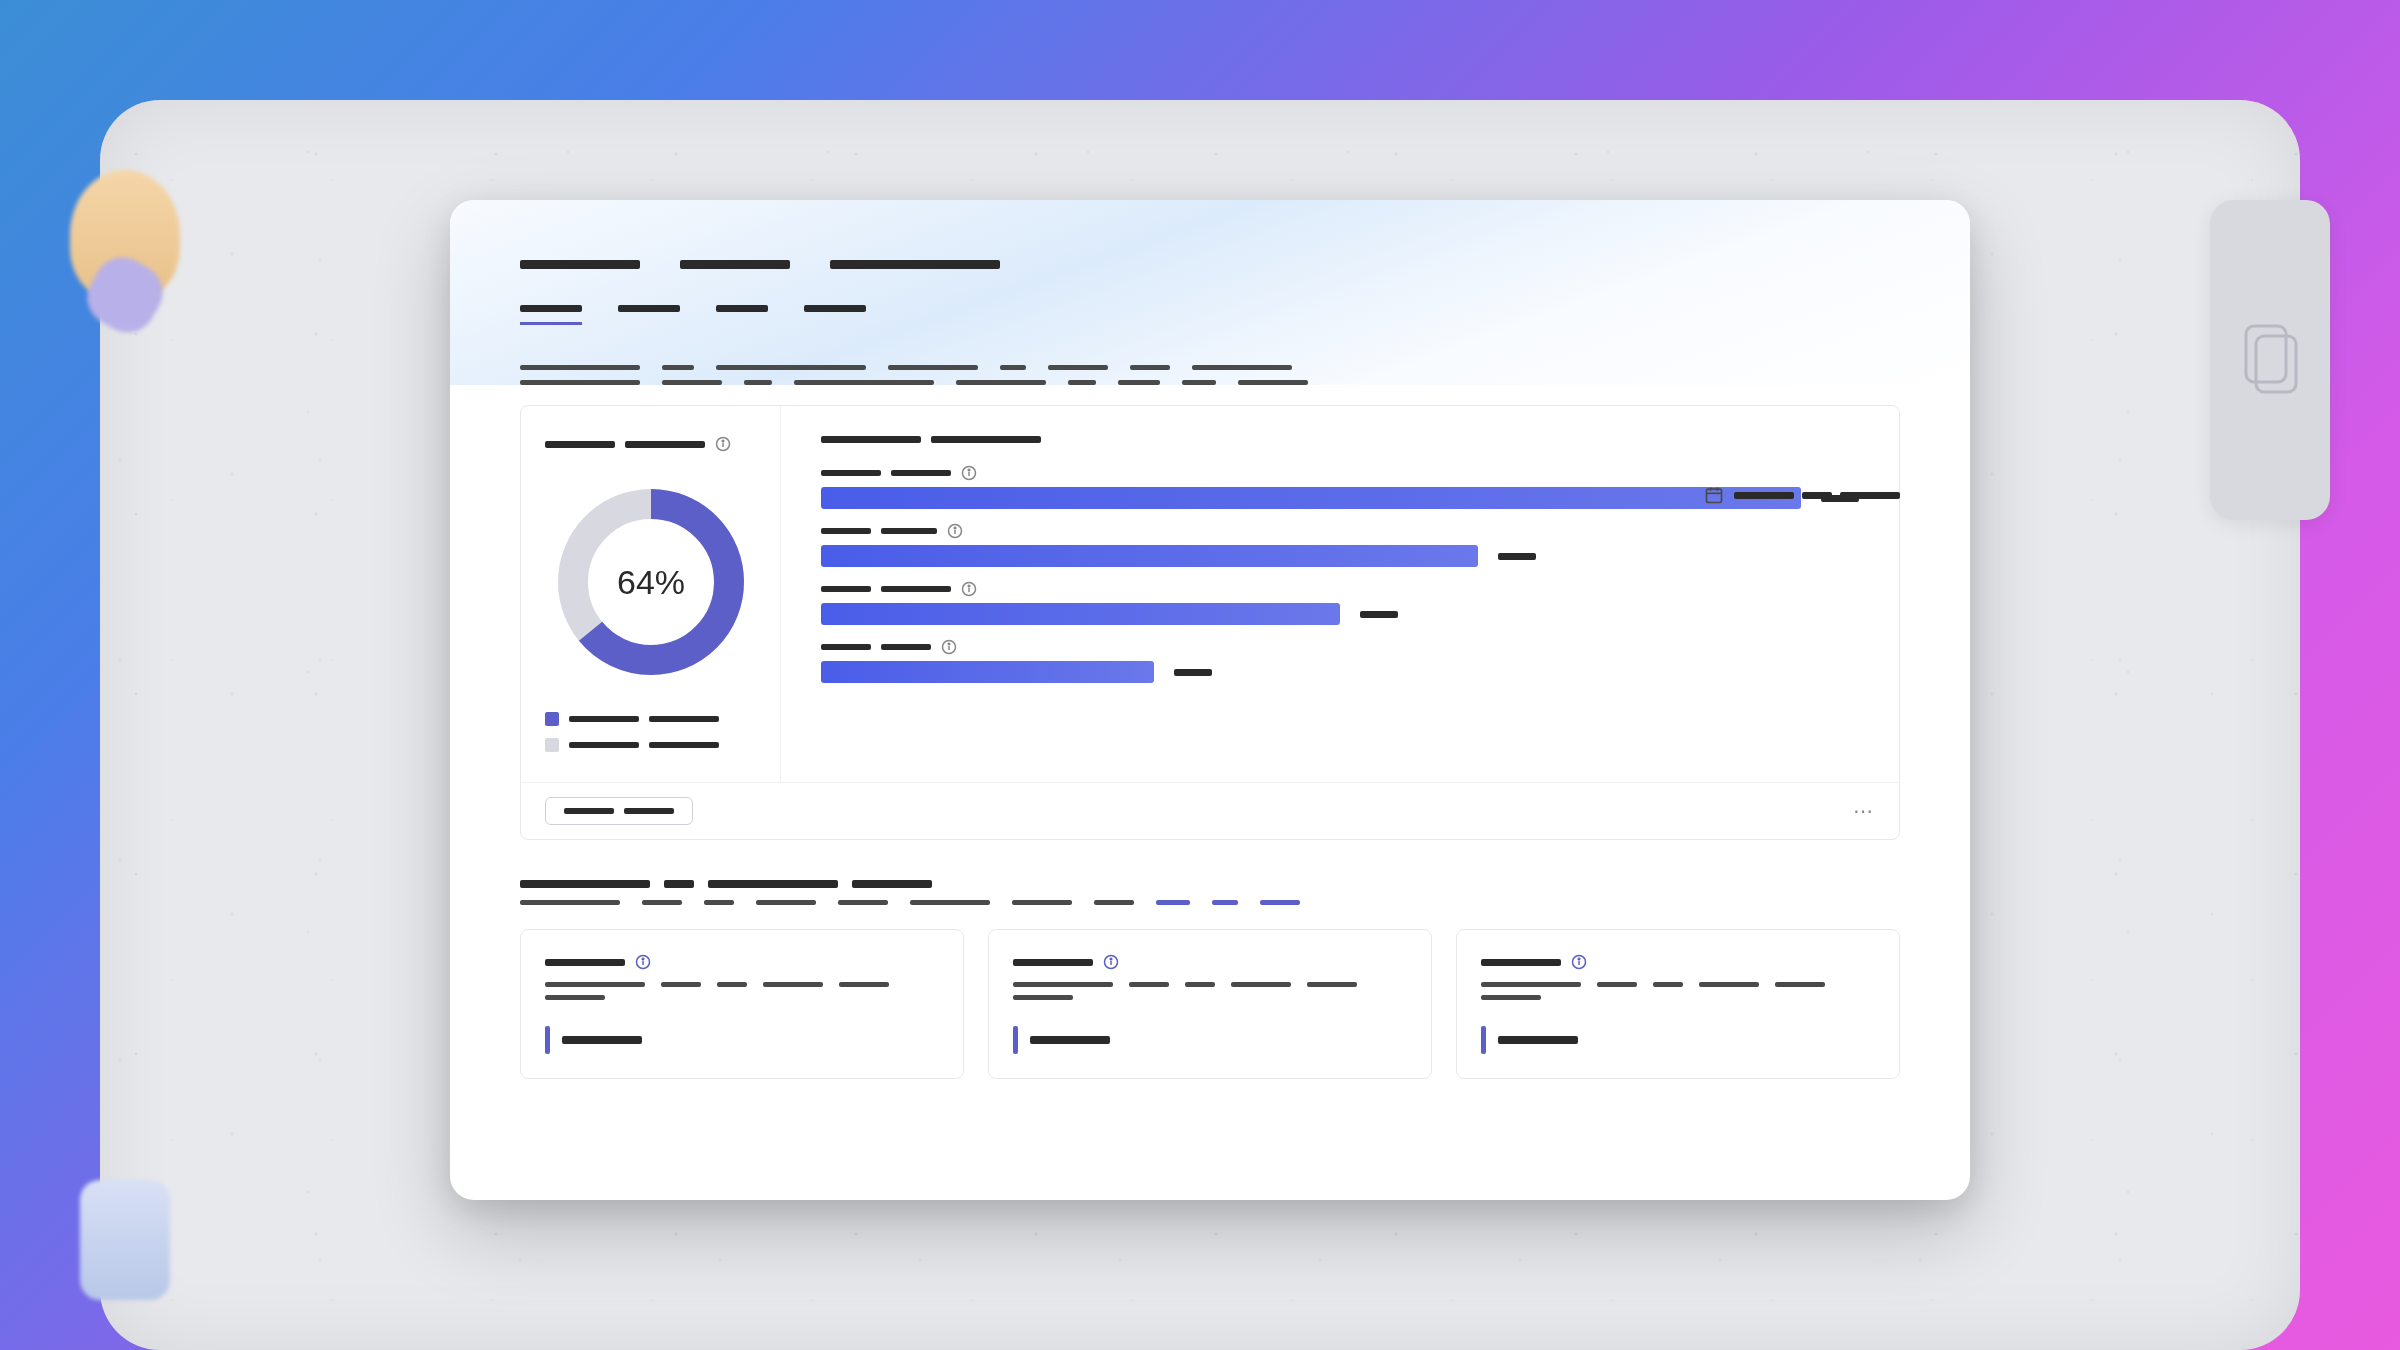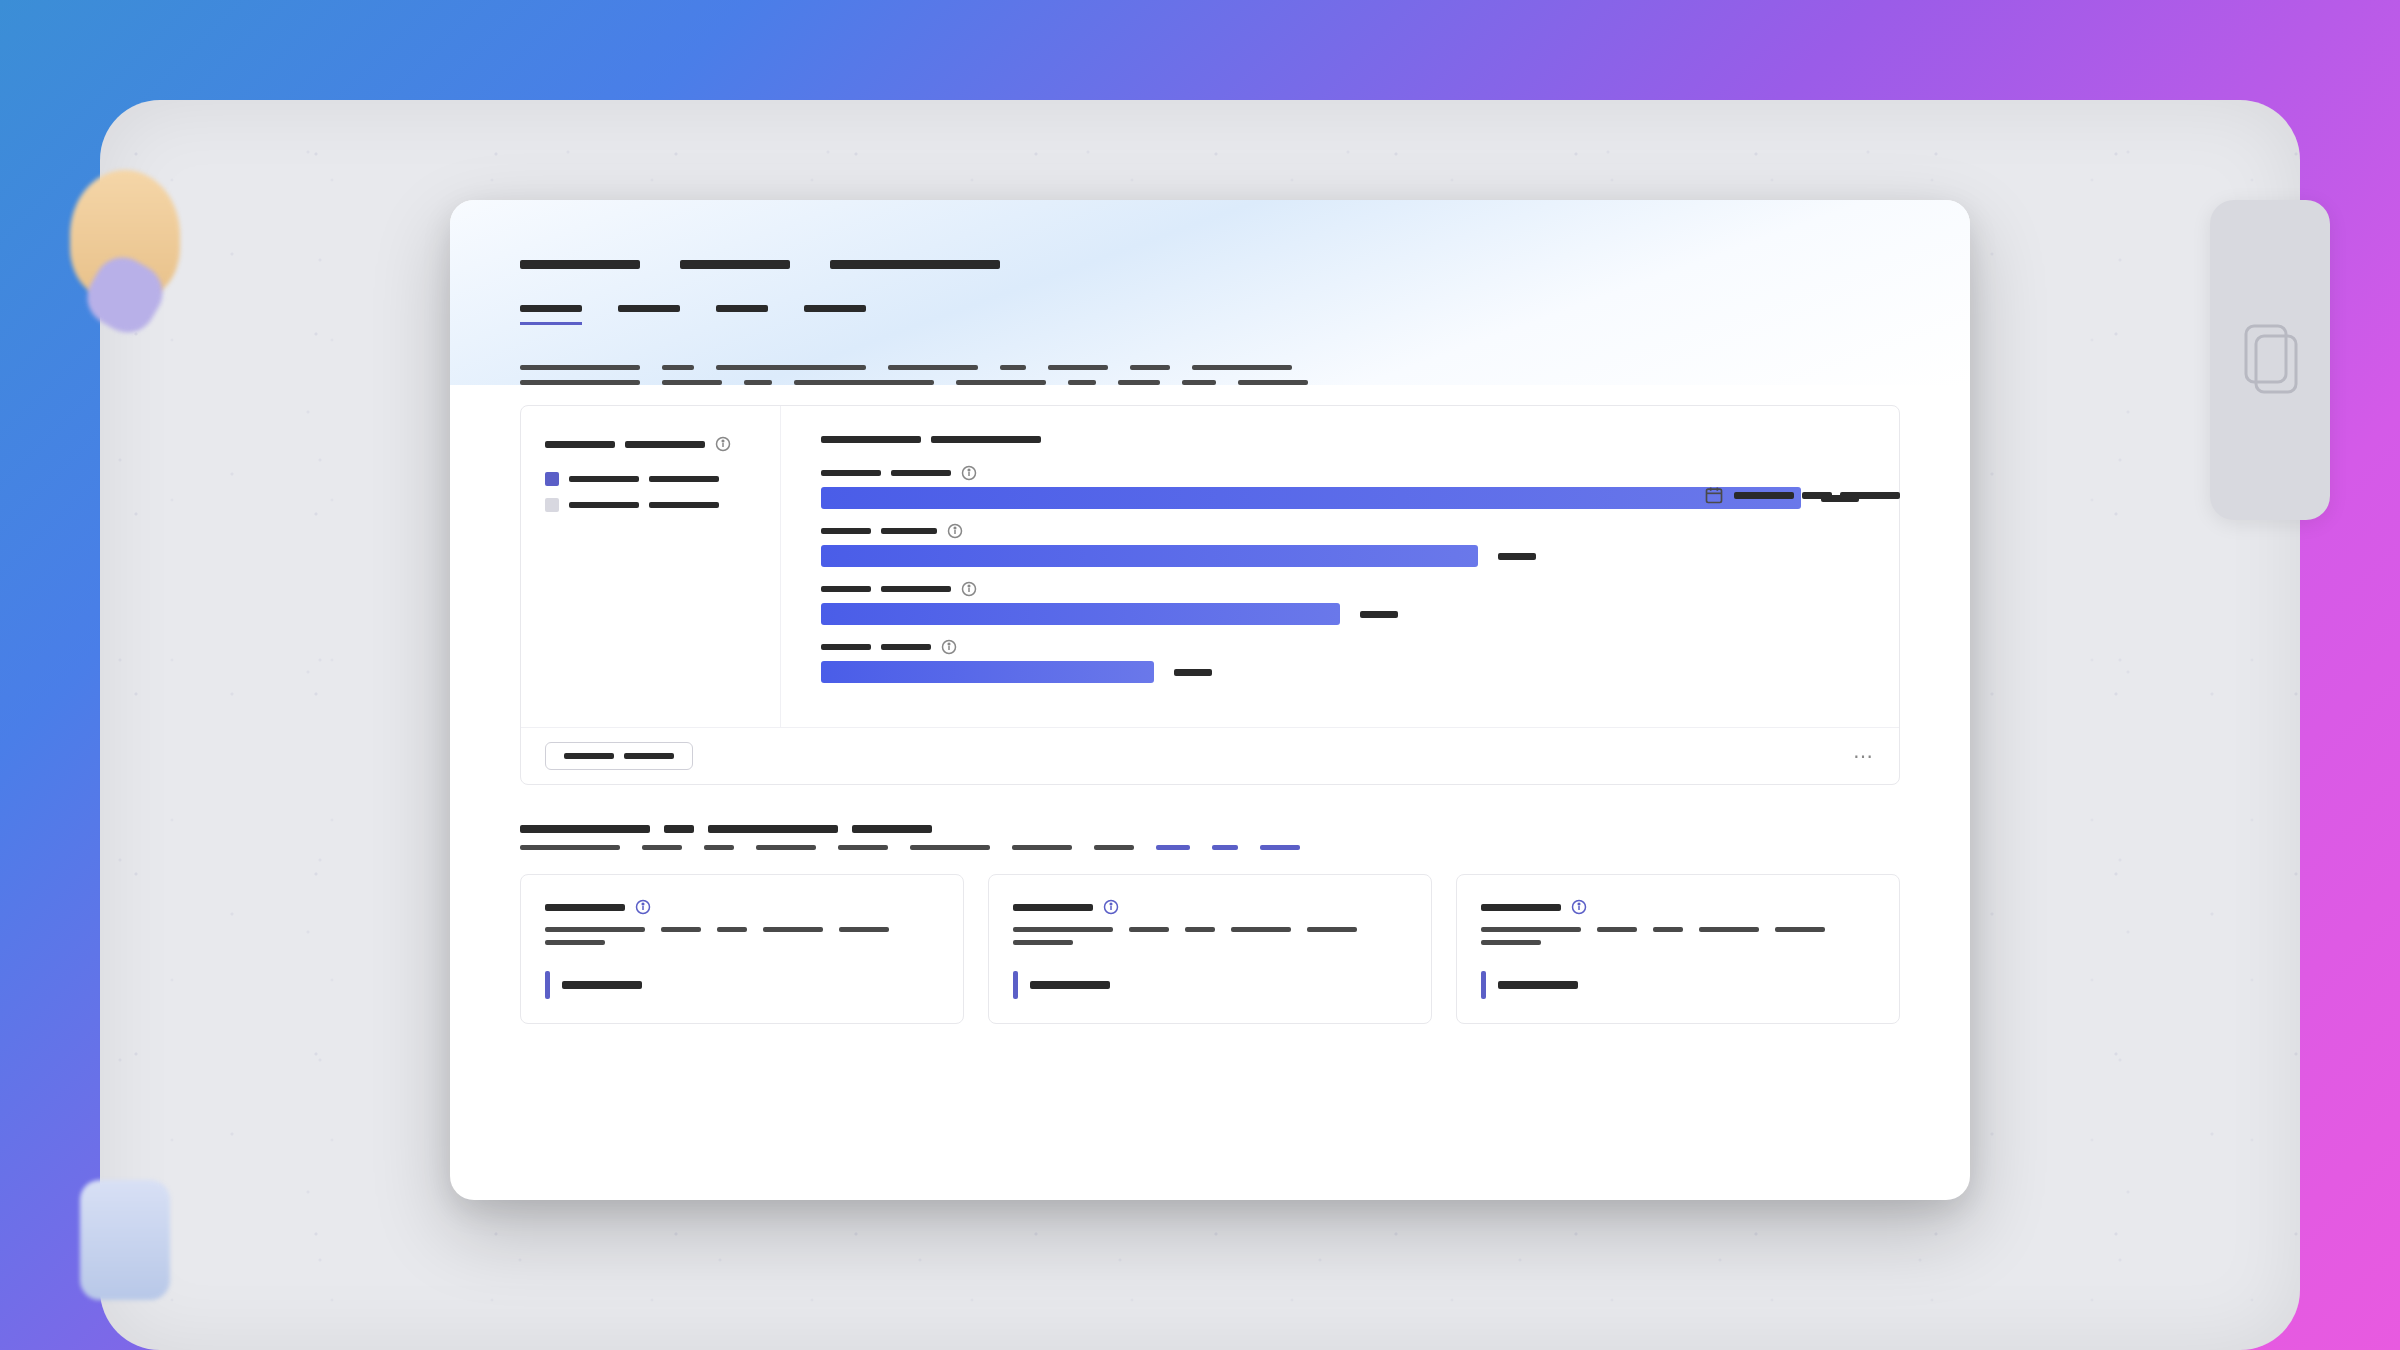--- a/index.html
+++ b/index.html
@@ -237,20 +237,27 @@
           <div class="donut-panel">
             <div class="donut-title" id="donut-title">
                 <span class="redact" style="width: 70px; height: 7px;"></span>
                 <span class="redact" style="width: 80px; height: 7px;"></span>
                 <svg viewBox="0 0 16 16" class="info-icon">
                   <circle cx="8" cy="8" r="6.5"></circle>
                   <line x1="8" y1="7" x2="8" y2="11" stroke-width="1.5"></line>
                   <circle cx="8" cy="5" r="0.8" fill="#888" stroke="none"></circle>
                 </svg>
               </div>
+            <div class="donut-wrap">
+              <svg class="donut-svg" viewBox="0 0 200 200">
+                <circle id="donut-bg" cx="100" cy="100" r="78" stroke-width="30" fill="none" stroke="#d8d8e0"></circle>
+                <circle id="donut-fg" cx="100" cy="100" r="78" stroke-width="30" fill="none" transform="rotate(-90 100 100)" stroke-linecap="butt" stroke="#5b5fc7" stroke-dasharray="313.65661053440493 176.43184342560278"></circle>
+                <text id="donut-text" class="donut-label" x="100" y="112" text-anchor="middle">64%</text>
+              </svg>
+            </div>
             <div class="legend" id="donut-legend">
                 <div class="legend-item">
                   <span class="legend-swatch" style="background: rgb(91, 95, 199);"></span>
                   <span class="redact" style="width: 70px; height: 6px;"></span>
                   <span class="redact" style="width: 70px; height: 6px;"></span>
                 </div>
                 <div class="legend-item">
                   <span class="legend-swatch" style="background: rgb(216, 216, 224);"></span>
                   <span class="redact" style="width: 70px; height: 6px;"></span>
                   <span class="redact" style="width: 70px; height: 6px;"></span>

